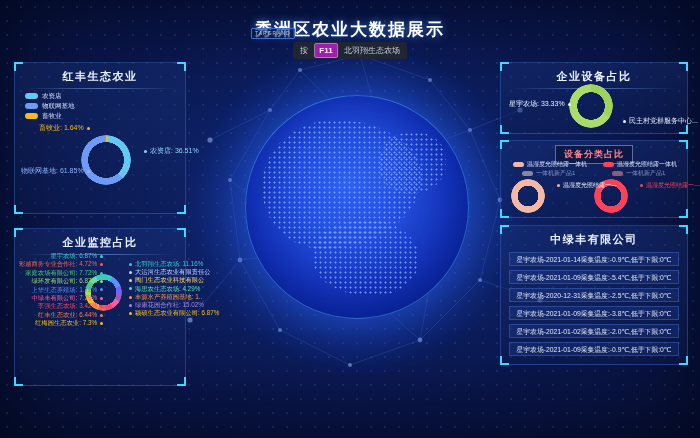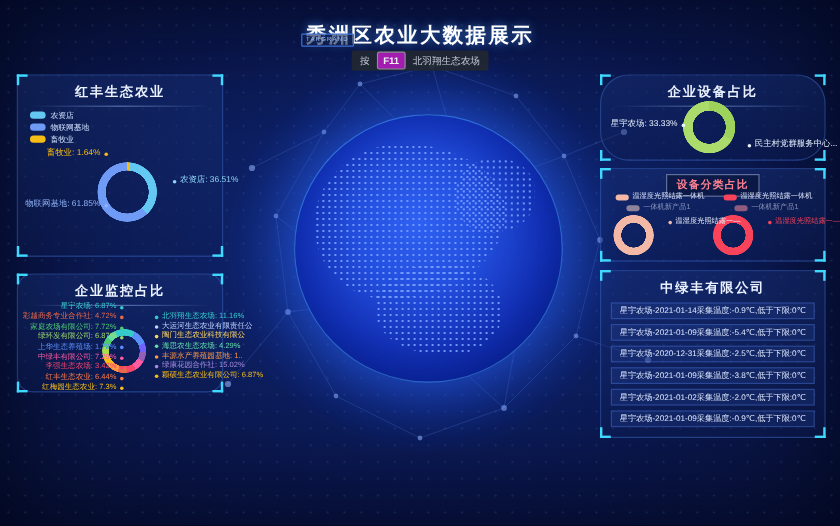--- a/index.html
+++ b/index.html
@@ -65,35 +65,35 @@
   .legend li{display:flex;align-items:center;gap:4px;height:10px;}
   .legend .sw{width:13px;height:6px;border-radius:3px;flex:none;}
   .legend .lg-t{font-size:6.5px;color:#cfe0ff;}
   .ind-donut{left:66px;top:72px;width:50px;height:50px;
     background:conic-gradient(#f6bd16 0 1.64%, #63c9f3 1.64% 38.15%, #6f9bf7 38.15% 100%);
     filter:drop-shadow(0 0 4px rgba(90,180,255,.55));}
   .ind-labels div:nth-of-type(1){left:24px;top:61px;flex-direction:row-reverse;}
   .ind-labels div:nth-of-type(2){left:129px;top:84px;}
   .ind-labels div:nth-of-type(3){left:6px;top:104px;flex-direction:row-reverse;}
   
-  .p-enterprise{left:14px;top:228px;width:172px;height:99px;border-radius:13px;}
+  .p-enterprise{left:14px;top:228px;width:172px;height:158px;}
   .ent-donut{left:70px;top:45px;width:37px;height:37px;
     -webkit-mask:radial-gradient(circle closest-side, transparent 0 69%, #000 70% 99%, transparent 100%);
     mask:radial-gradient(circle closest-side, transparent 0 69%, #000 70% 99%, transparent 100%);
     background:conic-gradient(#36cbcb 0 8%, #5b8ff9 8% 19%, #7262fd 19% 26%, #945fb9 26% 33%,
       #ff5ca2 33% 41%, #f5456b 41% 48%, #e8684a 48% 55%, #ff9845 55% 62%, #f6bd16 62% 70%,
       #aade4a 70% 78%, #4dcb73 78% 86%, #61ddaa 86% 93%, #36cbcb 93% 100%);
     filter:drop-shadow(0 0 4px rgba(160,120,255,.5));}
   .ent-col{position:absolute;display:flex;flex-direction:column;}
   .ent-left{left:4px;top:24px;width:84px;align-items:flex-end;gap:1.6px;}
   .ent-right{left:114px;top:32px;width:92px;align-items:flex-start;gap:1.4px;}
   .ent-row{display:flex;align-items:center;gap:3px;white-space:nowrap;font-size:6.3px;line-height:6.8px;}
   .ent-row .dot{width:3px;height:3px;border-radius:50%;background:currentColor;flex:none;}
   
-  .p-equipment{left:500px;top:62px;width:188px;height:72px;border-radius:24px;}
+  .p-equipment{left:500px;top:62px;width:188px;height:72px;}
   .eq-donut{left:68px;top:21px;width:44px;height:44px;
     -webkit-mask:radial-gradient(circle closest-side, transparent 0 62%, #000 63% 99%, transparent 100%);
     mask:radial-gradient(circle closest-side, transparent 0 62%, #000 63% 99%, transparent 100%);
     background:conic-gradient(#9ed35b 0 33.33%, #abdc6b 33.33% 100%);
     filter:drop-shadow(0 0 4px rgba(150,220,90,.5));}
   .eq-labels div:nth-of-type(1){left:8px;top:37px;flex-direction:row-reverse;}
   .eq-labels div:nth-of-type(2){left:122px;top:54px;}
   
   .p-class{left:500px;top:140px;width:188px;height:78px;text-align:right;}
   .cls-title{position:absolute;left:50%;transform:translateX(-50%);top:4px;

